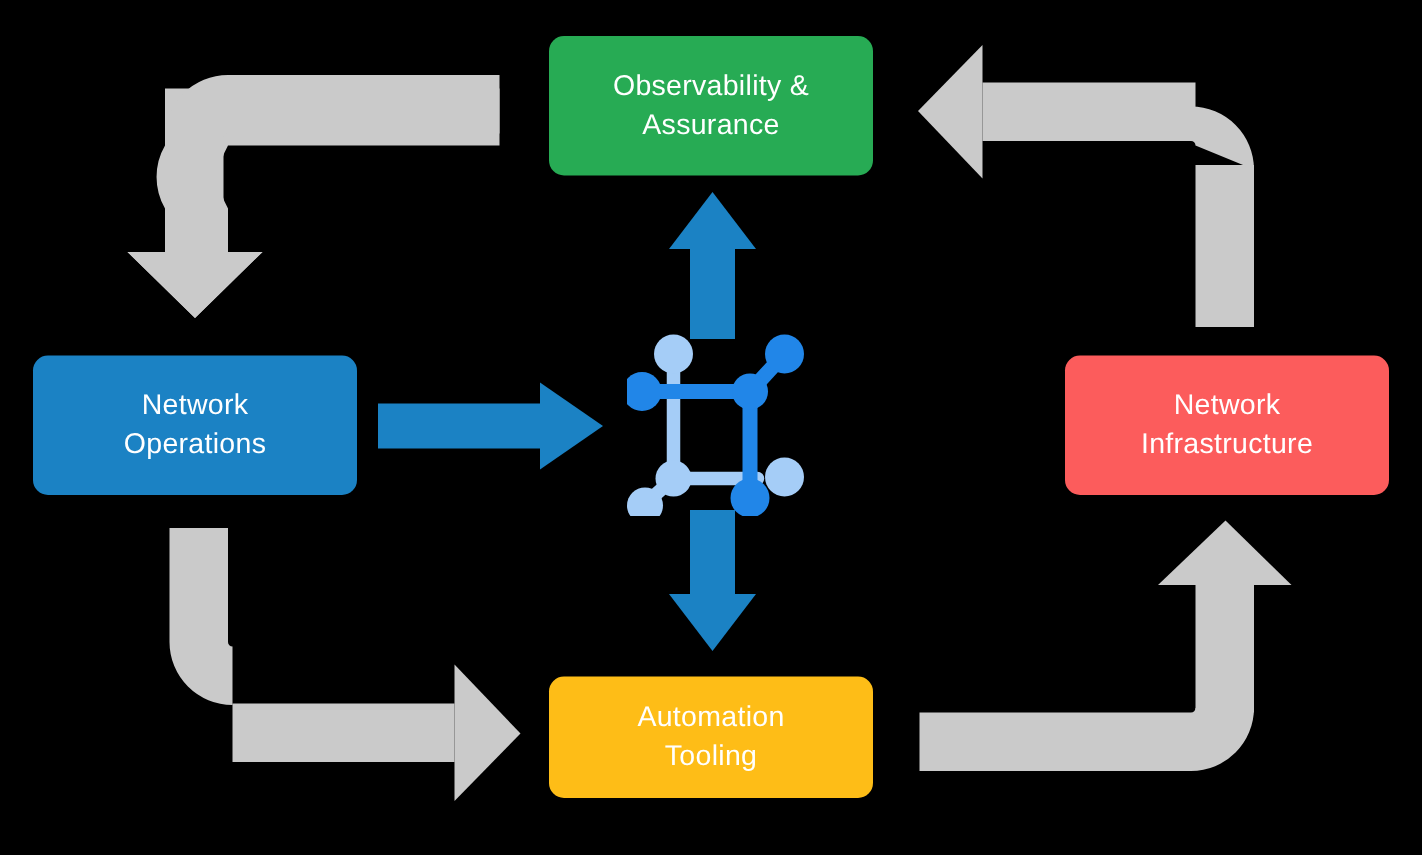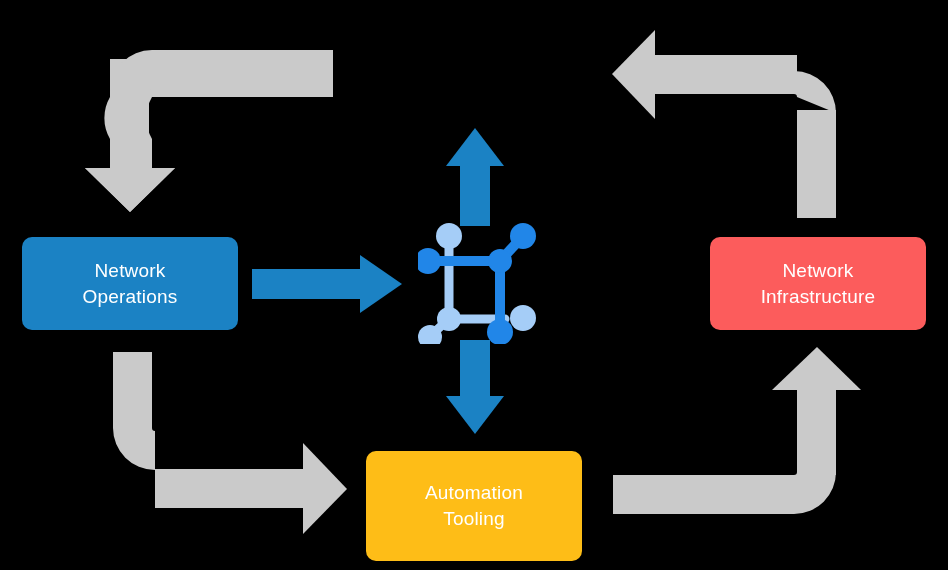--- a/index.html
+++ b/index.html
@@ -38,21 +38,21 @@
   }
   #box-network-operations {
     left: 22px; top: 237px; width: 216px; height: 93px;
     background: #1b82c4;
   }
   #box-network-infrastructure {
     left: 710px; top: 237px; width: 216px; height: 93px;
     background: #fc5c5c;
   }
   #box-automation-tooling {
-    left: 366px; top: 451px; width: 216px; height: 110px;
+    left: 366px; top: 451px; width: 216px; height: 81px;
     background: #febd17;
   }
 
   .svg-layer {
     position: absolute;
     left: 0; top: 0;
     width: 948px; height: 570px;
     pointer-events: none;
   }
   .icon-wrap {
@@ -145,20 +145,24 @@
       <circle cx="31" cy="97" r="12" fill="#a5cdf7"></circle>
       <circle cx="12" cy="115" r="12" fill="#a5cdf7"></circle>
       <circle cx="105" cy="96" r="13" fill="#a5cdf7"></circle>
       <circle cx="10" cy="39" r="13" fill="#2186e8"></circle>
       <circle cx="105" cy="14" r="13" fill="#2186e8"></circle>
       <circle cx="82" cy="39" r="12" fill="#2186e8"></circle>
       <circle cx="82" cy="110" r="13" fill="#2186e8"></circle>
     </svg>
   </div>
 
+  <div id="box-observability" class="node-box">
+    <span class="node-label">Observability &amp;
+Assurance</span>
+  </div>
 
   <div id="box-network-operations" class="node-box">
     <span class="node-label">Network
 Operations</span>
   </div>
 
   <div id="box-network-infrastructure" class="node-box">
     <span class="node-label">Network
 Infrastructure</span>
   </div>

